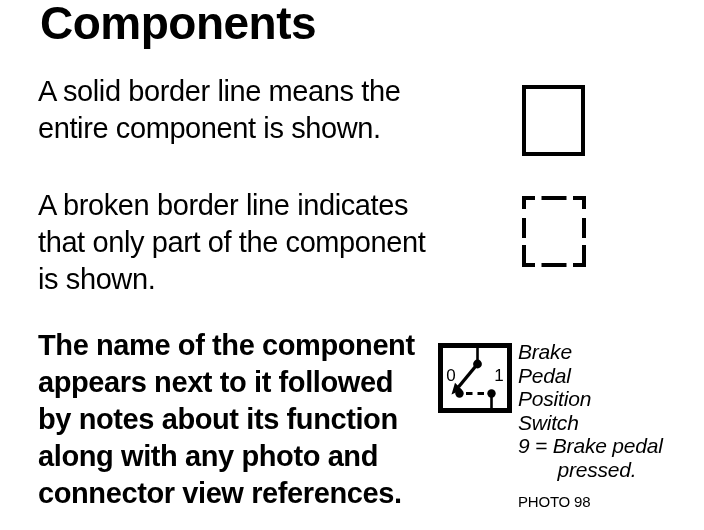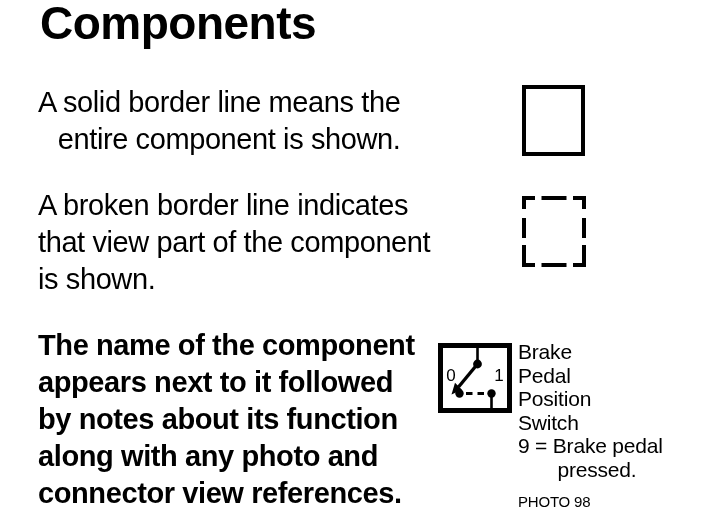--- a/index.html
+++ b/index.html
@@ -25,21 +25,21 @@
     white-space: pre;
   }
   .para {
     position: absolute;
     left: 38px;
     font-size: 29px;
     line-height: 37px;
     letter-spacing: -0.4px;
     white-space: pre;
   }
-  .para-1 { top: 84px; text-align: right; }
+  .para-1 { top: 73px; }
   .para-2 { top: 187px; }
   .para-3 { top: 327px; font-weight: bold; }
   .solid-box {
     position: absolute;
     left: 522px; top: 85px;
     width: 63px; height: 71px;
     box-sizing: border-box;
     border: 4px solid #000000;
     background: #ffffff;
   }
@@ -66,20 +66,21 @@
   .component-column {
     position: absolute;
     left: 518px; top: 340px;
     width: 186px;
   }
   .component-text {
     font-size: 21px;
     line-height: 23.5px;
     letter-spacing: -0.2px;
     white-space: pre;
+    font-style: italic;
   }
   .photo-ref {
     margin-top: 12px;
     font-size: 15px;
     line-height: 18px;
     letter-spacing: -0.2px;
     white-space: pre;
   }
 </style>
 </head>
@@ -88,21 +89,21 @@
 <div class="page">
 
   <div class="title">Components</div>
 
   <div class="para para-1">A solid border line means the
 entire component is shown.</div>
 
   <div class="solid-box"></div>
 
   <div class="para para-2">A broken border line indicates
-that view part of the component
+that only part of the component
 is shown.</div>
 
   <svg class="dashed-box" width="64" height="71" viewBox="0 0 64 71">
 
     <line x1="0" y1="2" x2="13" y2="2"></line>
     <line x1="19.5" y1="2" x2="44.5" y2="2"></line>
     <line x1="51" y1="2" x2="64" y2="2"></line>
 
     <line x1="0" y1="69" x2="13" y2="69"></line>
     <line x1="19.5" y1="69" x2="44.5" y2="69"></line>

